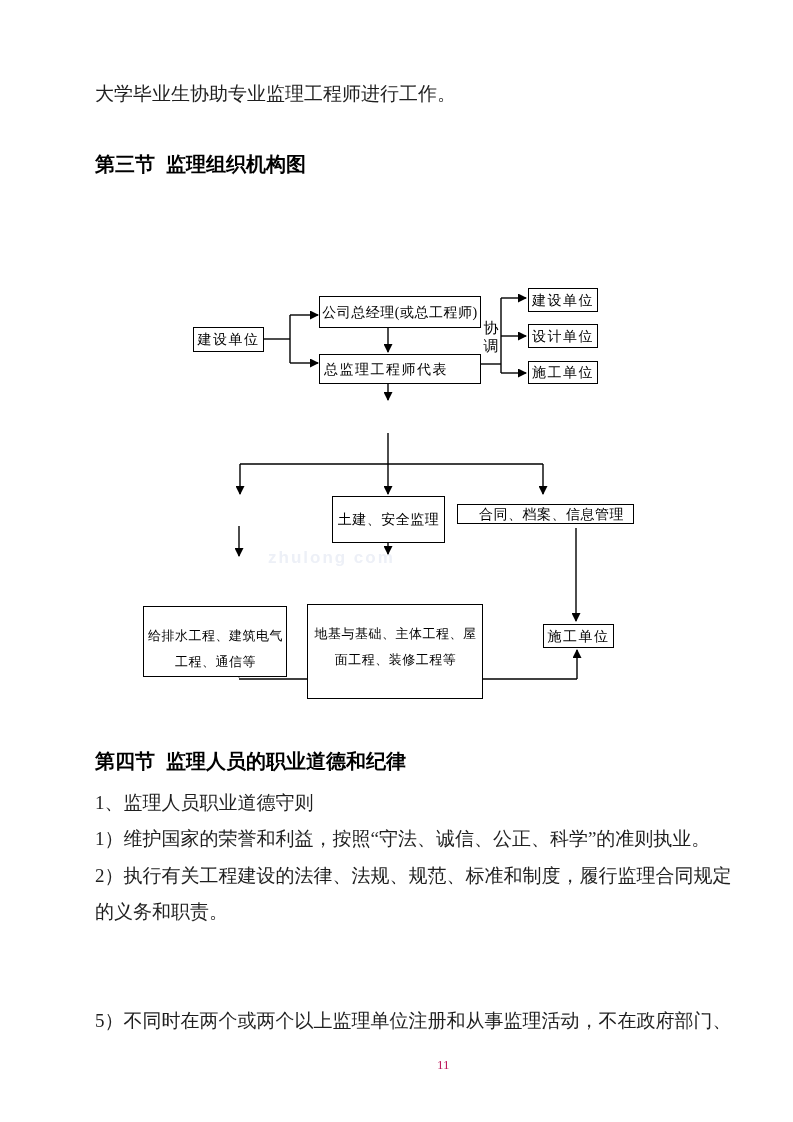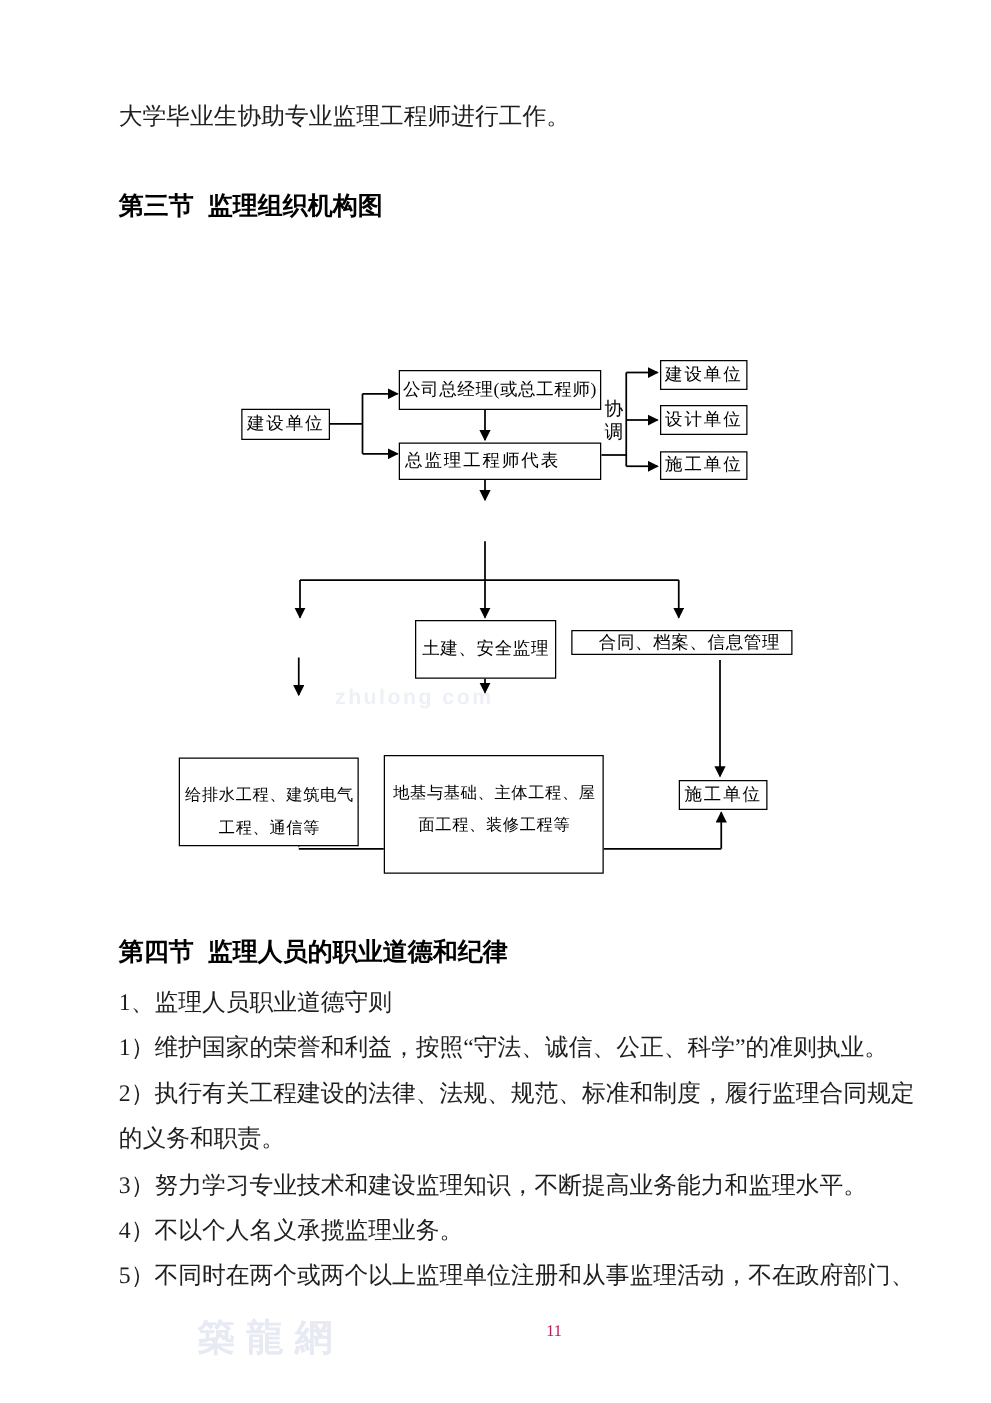--- a/index.html
+++ b/index.html
@@ -184,21 +184,18 @@
       <span>施工单位</span>
     </div>
   </div>
 
   <div class="abs heading" style="left:95px;top:748px;">第四节  监理人员的职业道德和纪律</div>
 
   <div class="abs body-line" style="left:95px;top:791px;">1、监理人员职业道德守则</div>
   <div class="abs body-line" style="left:95px;top:827px;">1）维护国家的荣誉和利益，按照“守法、诚信、公正、科学”的准则执业。</div>
   <div class="abs body-line" style="left:95px;top:864px;">2）执行有关工程建设的法律、法规、规范、标准和制度，履行监理合同规定</div>
   <div class="abs body-line" style="left:95px;top:900px;">的义务和职责。</div>
-  <div class="abs body-line" style="left:95px;top:937px;">3）努力学习专业技术和建设监理知识，不断提高业务能力和监理水平。</div>
-  <div class="abs body-line" style="left:95px;top:973px;">4）不以个人名义承揽监理业务。</div>
   <div class="abs body-line" style="left:95px;top:1009px;">5）不同时在两个或两个以上监理单位注册和从事监理活动，不在政府部门、</div>
 
-  <div class="abs watermark-cn" style="left:158px;top:1050px;">築龍網</div>
 
   <div class="abs page-number" style="left:437px;top:1057px;">11</div>
 
 </div>
 
 </body></html>

